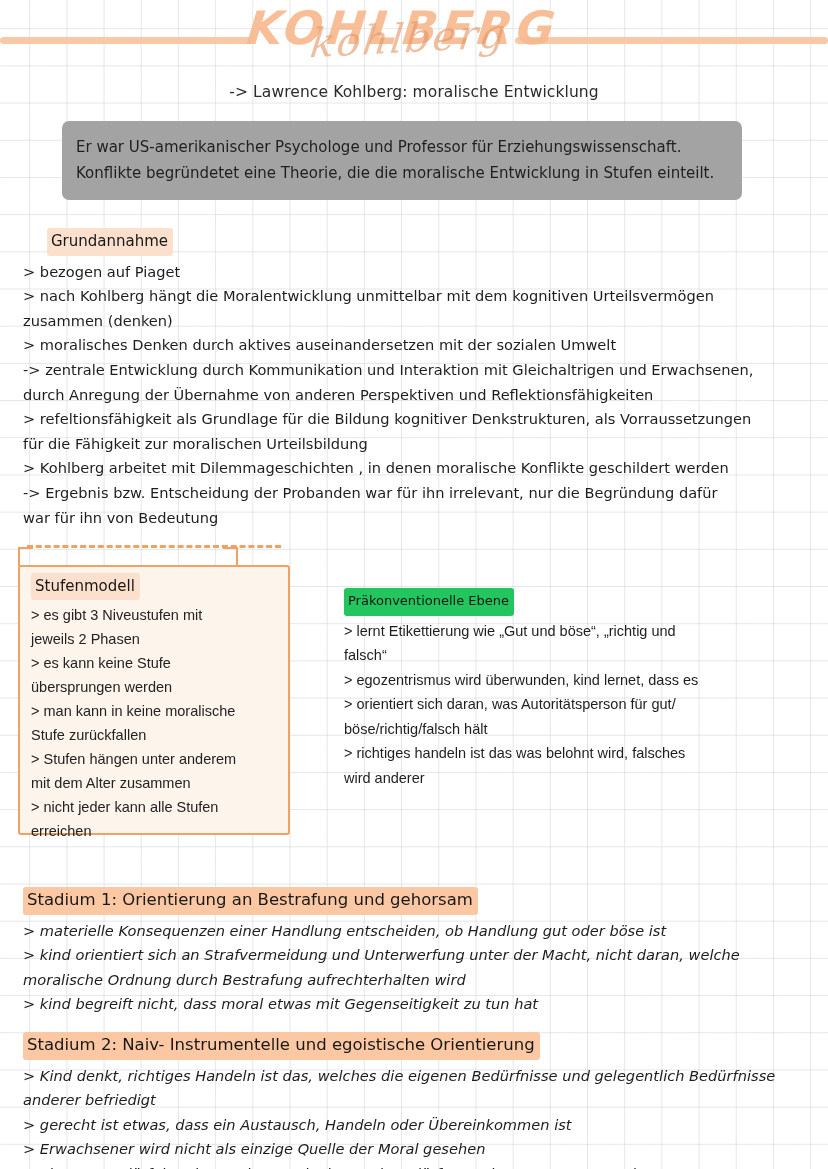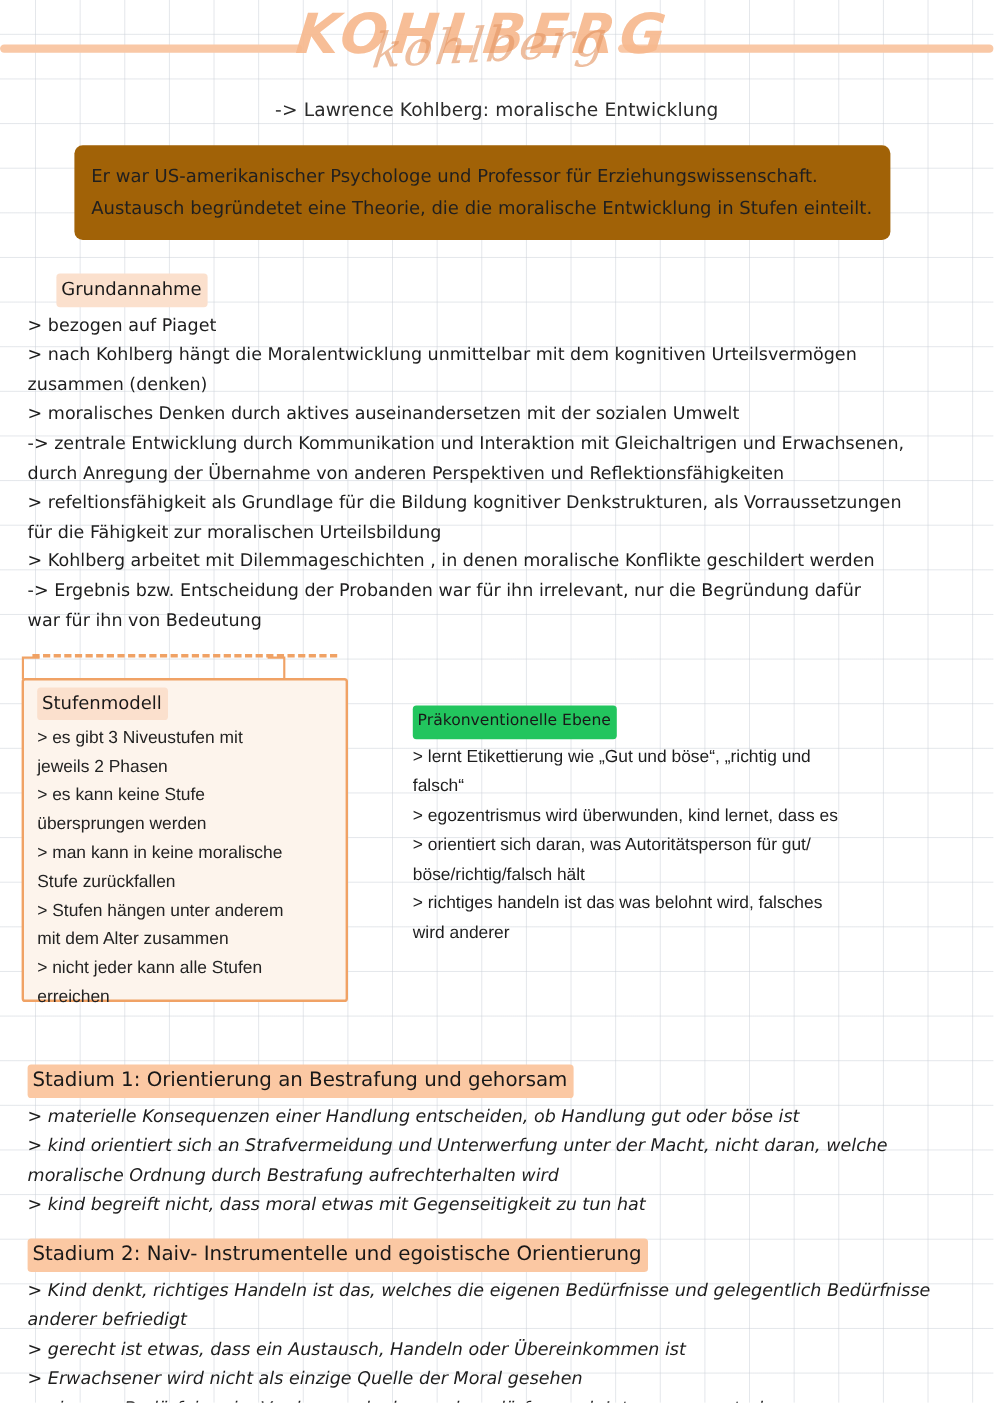--- a/index.html
+++ b/index.html
@@ -100,21 +100,21 @@
     letter-spacing: 0.1px;
   }
 
   
   #intro-box {
     position: absolute;
     left: 62px; top: 121px;
     width: 680px;
     padding: 13px 14px 14px 14px;
     box-sizing: border-box;
-    background: #a16207;
+    background: #a3a3a3;
     border-radius: 7px;
     font-family: "DejaVu Sans", sans-serif;
     font-size: 15px;
     line-height: 26px;
     color: #201f1f;
   }
   #intro-box div { white-space: nowrap; }
 
   
   .chip {
@@ -220,21 +220,21 @@
     <div id="title-wrap">
       <div id="title-block">KOHLBERG</div>
       <div id="title-script">kohlberg</div>
     </div>
   </div>
 
   <div id="subtitle">-&gt; Lawrence Kohlberg: moralische Entwicklung</div>
 
   <div id="intro-box">
     <div>Er war US-amerikanischer Psychologe und Professor für Erziehungswissenschaft.</div>
-    <div>Austausch begründetet eine Theorie, die die moralische Entwicklung in Stufen einteilt.</div>
+    <div>Konflikte begründetet eine Theorie, die die moralische Entwicklung in Stufen einteilt.</div>
   </div>
 
   <div class="body-block" id="sec-grundannahme">
     <div class="hd">
       <span class="chip chip-light">Grundannahme</span>
     </div>
     <div class="line">&gt; bezogen auf Piaget</div>
     <div class="line">&gt; nach Kohlberg hängt die Moralentwicklung unmittelbar mit dem kognitiven Urteilsvermögen</div>
     <div class="line">zusammen (denken)</div>
     <div class="line">&gt; moralisches Denken durch aktives auseinandersetzen mit der sozialen Umwelt</div>

